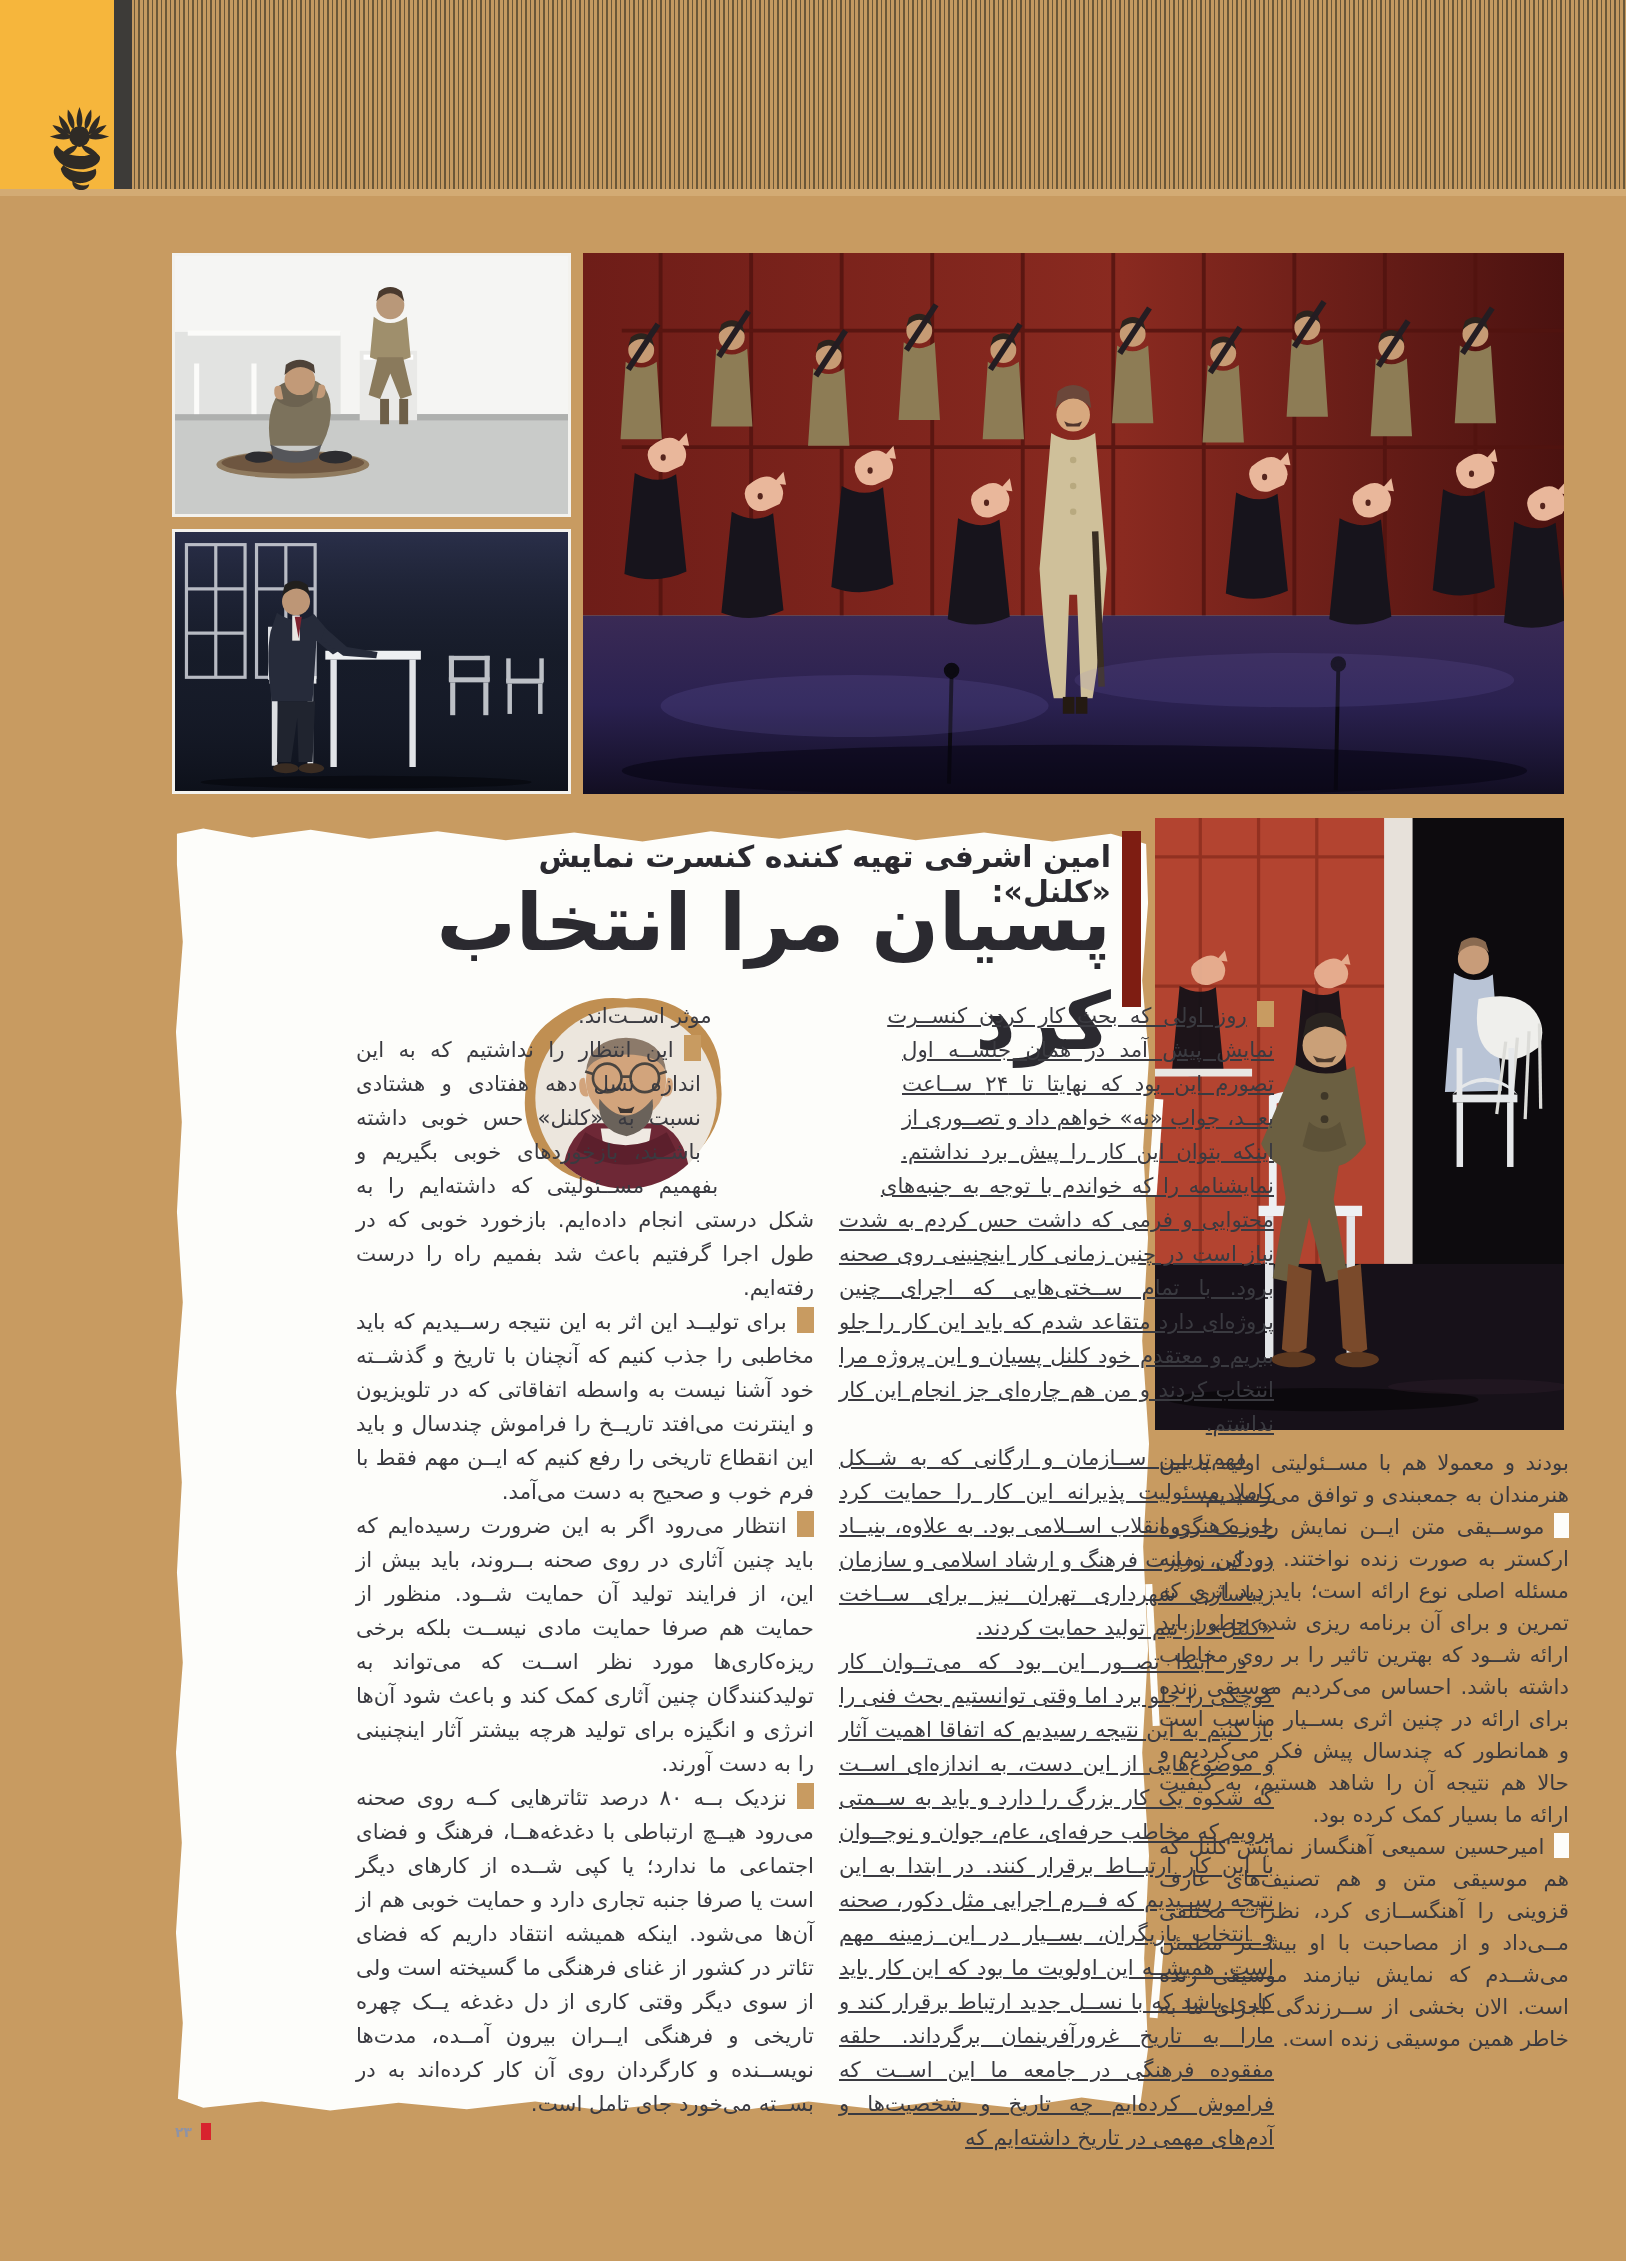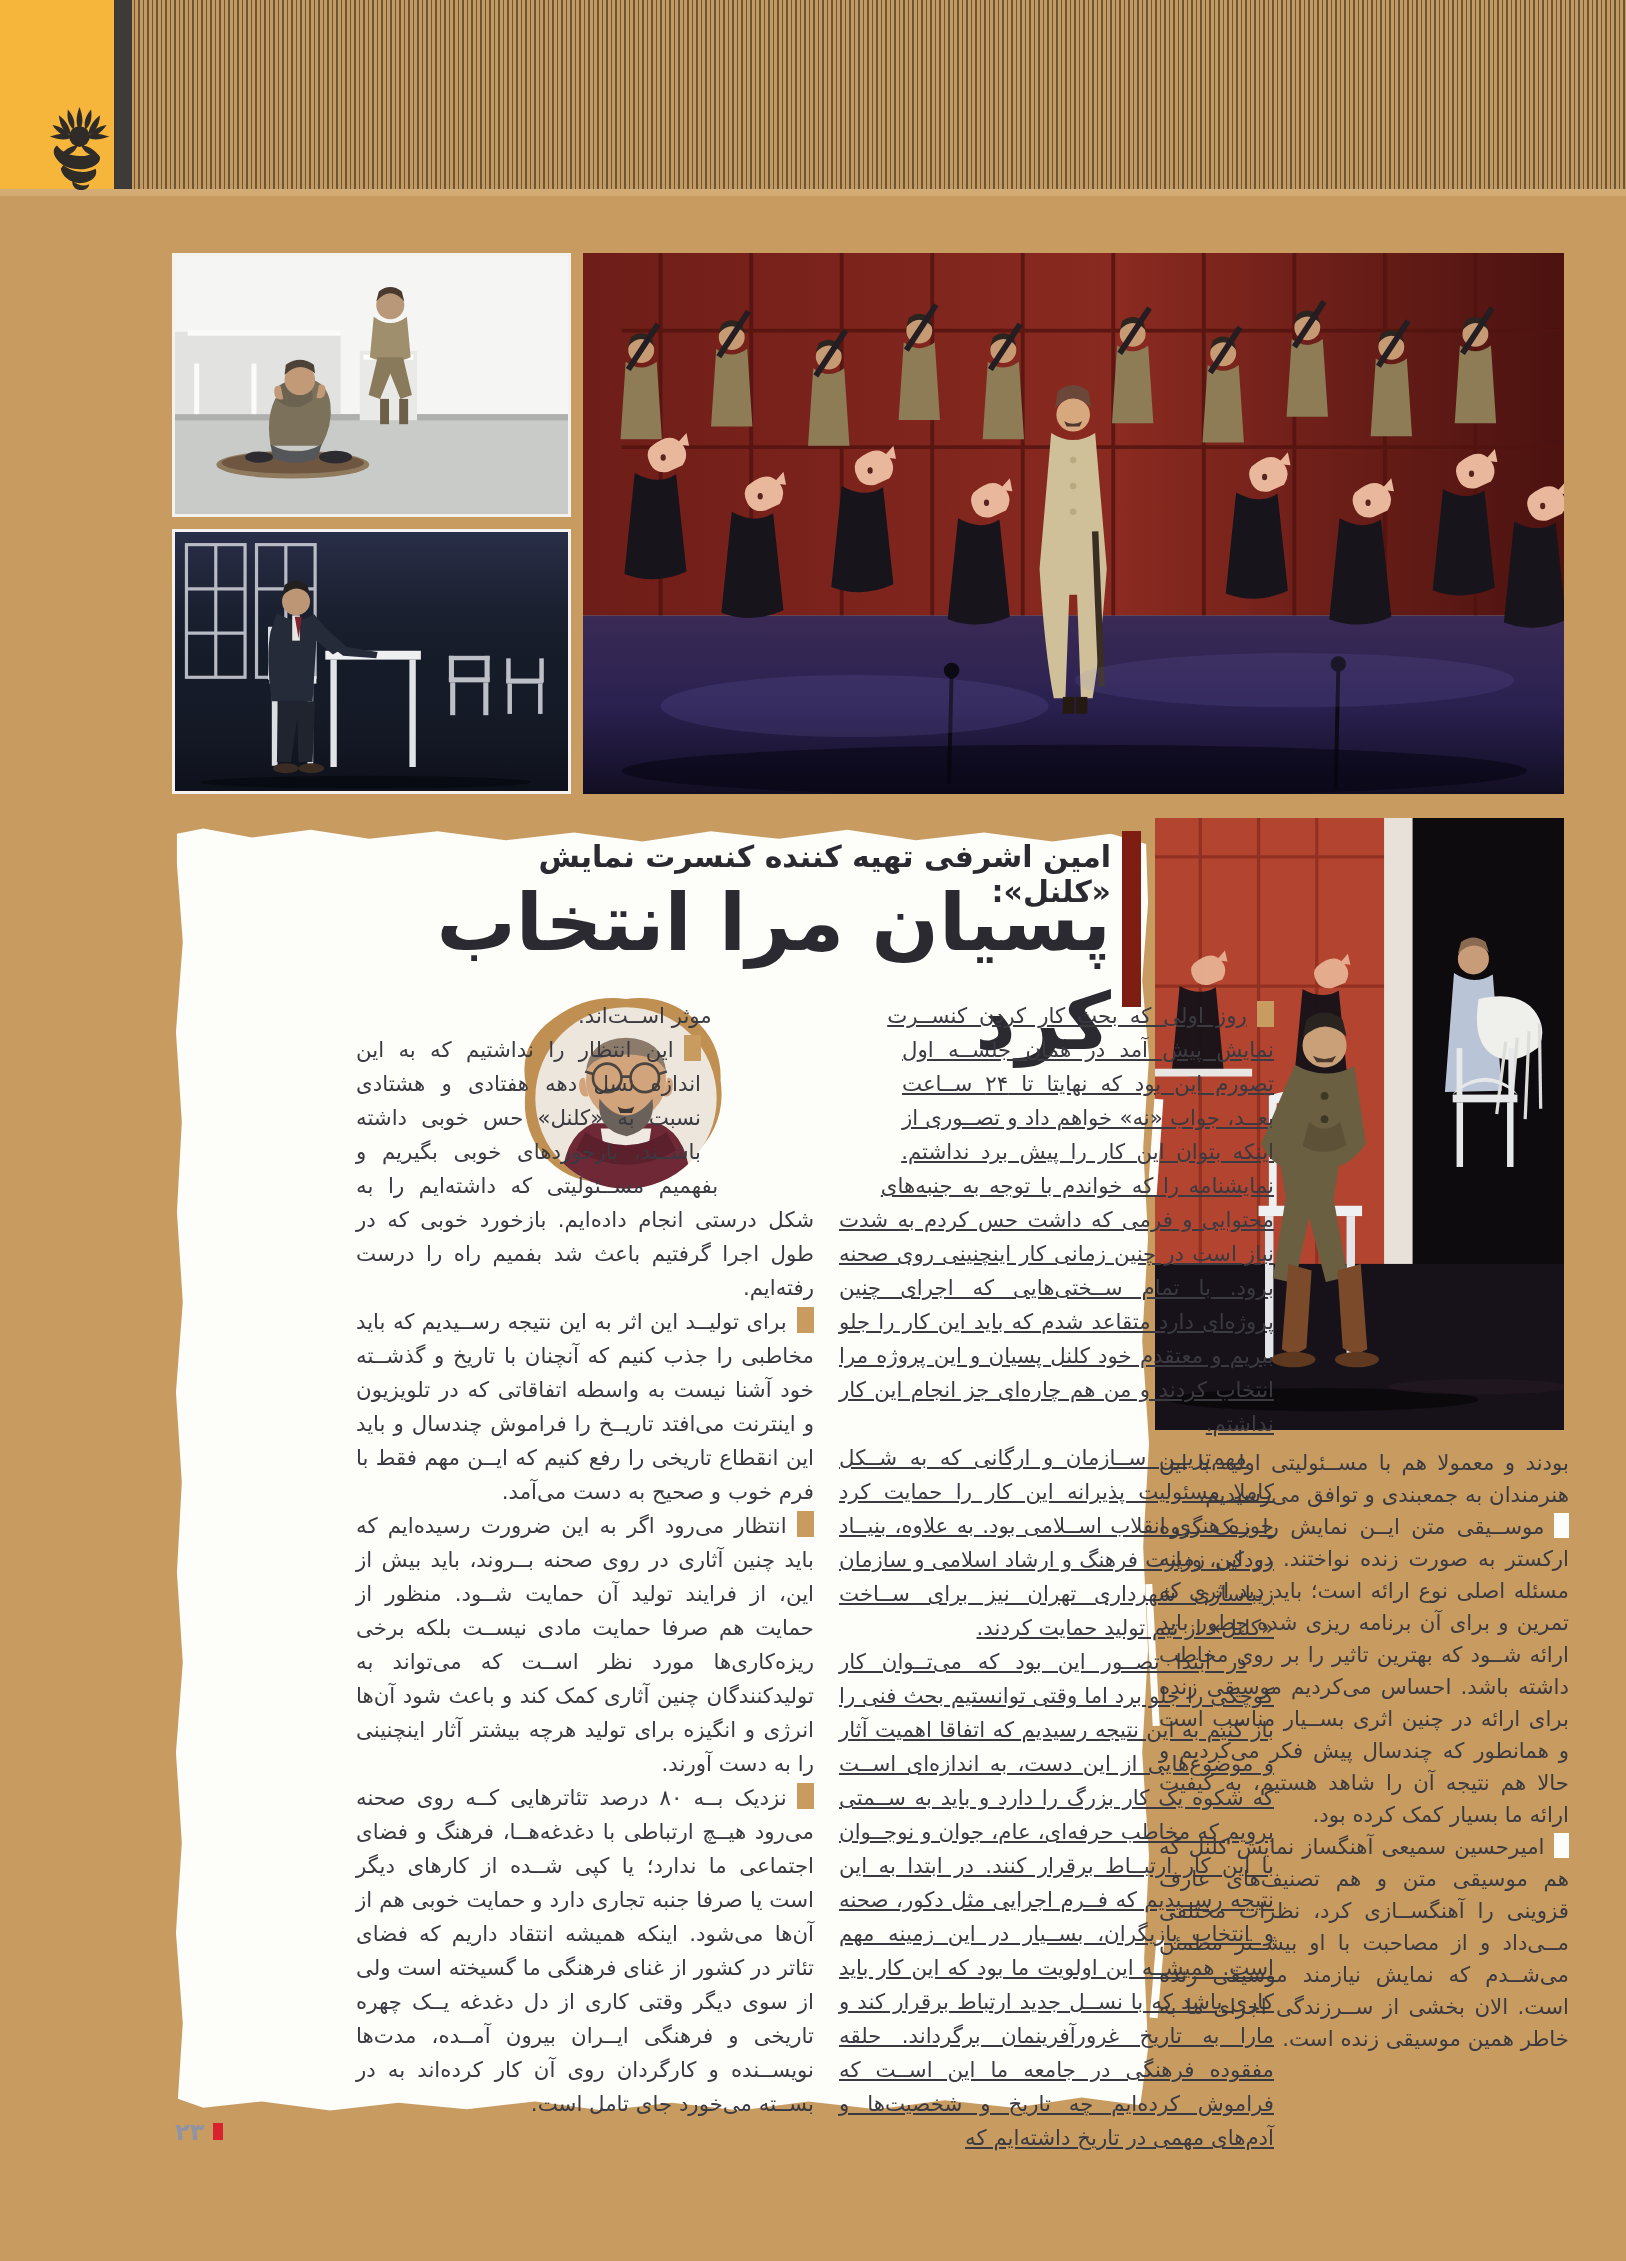--- a/index.html
+++ b/index.html
@@ -53,21 +53,21 @@
 
   
   #sidebar-col{position:absolute; right:57px; top:1447px; width:410px; height:702px;
     color:#3c3a3e; font-size:21.3px; line-height:32px; text-align:justify; direction:rtl;}
   #sidebar-col p{margin:0;}
   #sidebar-col p.marked::before{content:""; display:inline-block; width:15.5px; height:24.6px;
     background:#fdfdfa; margin-left:9px; vertical-align:-3.9px;}
 
   
   #folio{position:absolute; left:176px; top:2120px; height:23px; display:flex; align-items:center; gap:9px; direction:ltr;}
-  #folio-number{font-size:24px; color:#8e93a6; font-weight:bold;}
+  #folio-number{font-size:14px; color:#8e93a6; font-weight:bold;}
   #folio-bar{width:9.7px; height:17.5px; background:#d8232e;}
 </style>
 </head>
 <body>
 
 <div id="page">
 
   <div id="top-band"></div>
   <div id="top-band-yellow"></div>
   <div id="top-band-dark"></div>

